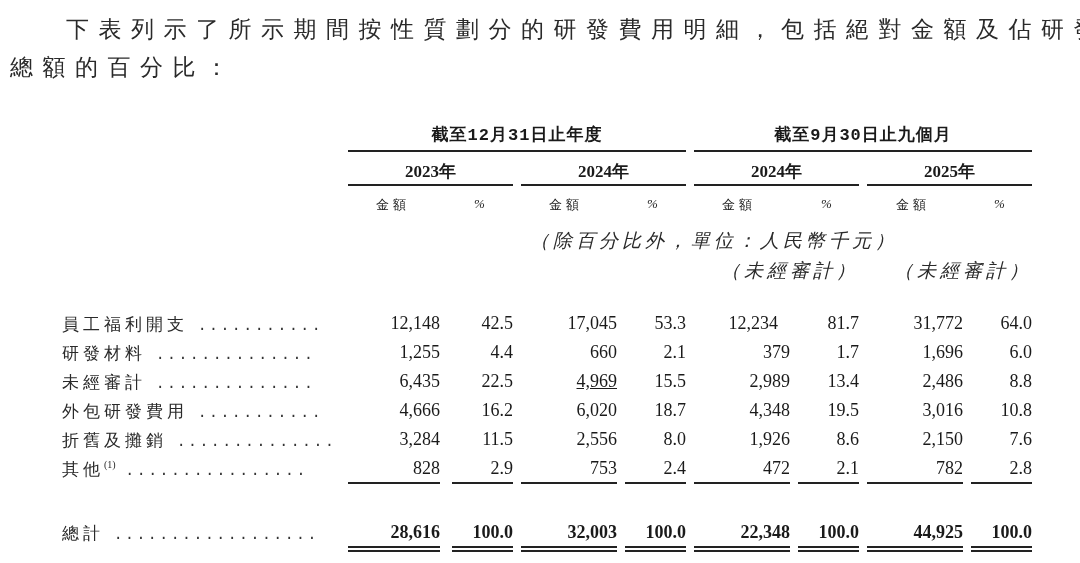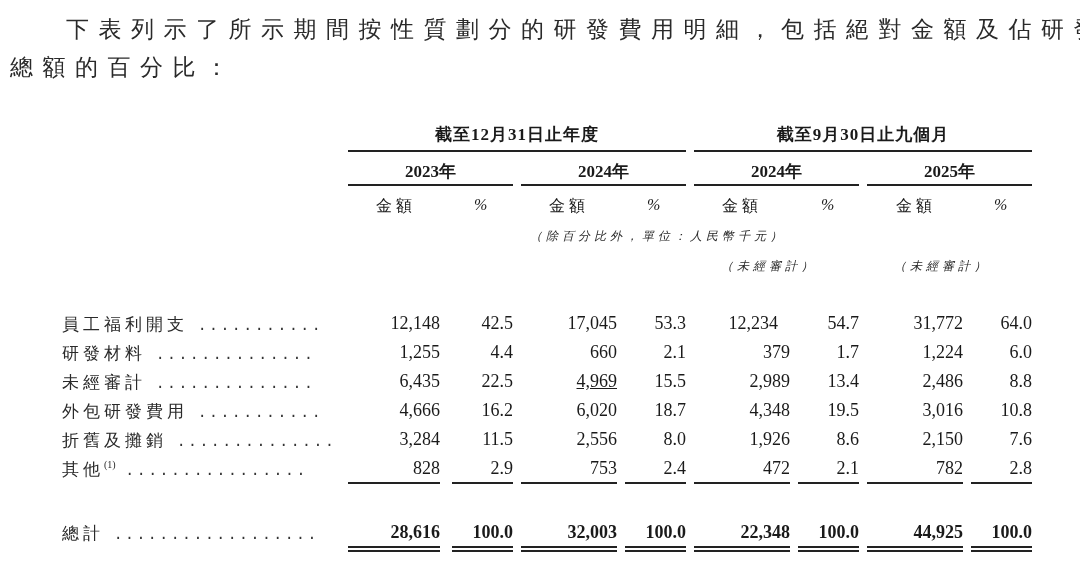--- a/index.html
+++ b/index.html
@@ -12,34 +12,34 @@
     position: absolute; left: 10px; top: 10px; width: 1060px;
     font-size: 23px; line-height: 38px; letter-spacing: 9.5px;
     color: #2a2a2a;
   }
   .intro .l1 { display: block; padding-left: 56px; white-space: nowrap; }
   .intro .l2 { display: block; white-space: nowrap; }
 
   .group-head {
     position: absolute; top: 123px; height: 26px;
     text-align: center; font-size: 17px; font-weight: bold;
-    font-family: Liberation Serif, serif; letter-spacing: 1px;
+    font-family: Liberation Mono, monospace; letter-spacing: 1px;
   }
   .rule { position: absolute; height: 2px; background: #222; }
   .year-head {
     position: absolute; top: 160px; text-align: center;
     font-size: 17px; font-weight: bold; font-family: "Liberation Serif", serif;
   }
   .col-head {
-    position: absolute; top: 196px; font-size: 16px;
+    position: absolute; top: 196px; font-size: 13px;
     font-family: "Liberation Serif", serif; letter-spacing: 4px;
   }
   .pct-sign { font-style: italic; letter-spacing: 0; }
   .note {
-    position: absolute; font-size: 12px; font-style: italic;
+    position: absolute; font-size: 19px; font-style: italic;
     letter-spacing: 4px; color: #2a2a2a; white-space: nowrap;
   }
 
   .row-label {
     position: absolute; left: 62px; width: 282px; font-size: 17px;
     letter-spacing: 4px; white-space: nowrap; overflow: hidden;
     font-family: "DejaVu Sans", sans-serif; color: #2a2a2a;
   }
   .row-label sup { font-size: 10px; letter-spacing: 0; font-family: "Liberation Serif", serif; }
   .leader { letter-spacing: 6px; color: #333; }
@@ -91,31 +91,31 @@
   <div class="note" style="left:721px;top:258px;">（未經審計）</div>
   <div class="note" style="left:894px;top:258px;">（未經審計）</div>
 
   <div id="rows">
       <div class="row-label" style="top: 313px;"><span>員工福利開支</span><span class="leader"> ...........</span></div>
       <div class="cell" style="top: 313px; left: 350px; width: 90px;">12,148</div>
       <div class="cell" style="top: 313px; left: 453px; width: 60px;">42.5</div>
       <div class="cell" style="top: 313px; left: 527px; width: 90px;">17,045</div>
       <div class="cell" style="top: 313px; left: 626px; width: 60px;">53.3</div>
       <div class="cell" style="top: 313px; left: 688px; width: 90px;">12,234</div>
-      <div class="cell" style="top: 313px; left: 799px; width: 60px;">54.7</div>
+      <div class="cell" style="top: 313px; left: 799px; width: 60px;">81.7</div>
       <div class="cell" style="top: 313px; left: 873px; width: 90px;">31,772</div>
       <div class="cell" style="top: 313px; left: 972px; width: 60px;">64.0</div>
       <div class="row-label" style="top: 342px;"><span>研發材料</span><span class="leader"> ..............</span></div>
       <div class="cell" style="top: 342px; left: 350px; width: 90px;">1,255</div>
       <div class="cell" style="top: 342px; left: 453px; width: 60px;">4.4</div>
       <div class="cell" style="top: 342px; left: 527px; width: 90px;">660</div>
       <div class="cell" style="top: 342px; left: 626px; width: 60px;">2.1</div>
       <div class="cell" style="top: 342px; left: 700px; width: 90px;">379</div>
       <div class="cell" style="top: 342px; left: 799px; width: 60px;">1.7</div>
-      <div class="cell" style="top: 342px; left: 873px; width: 90px;">1,224</div>
+      <div class="cell" style="top: 342px; left: 873px; width: 90px;">1,696</div>
       <div class="cell" style="top: 342px; left: 972px; width: 60px;">6.0</div>
       <div class="row-label" style="top: 371px;"><span>未經審計</span><span class="leader"> ..............</span></div>
       <div class="cell" style="top: 371px; left: 350px; width: 90px;">6,435</div>
       <div class="cell" style="top: 371px; left: 453px; width: 60px;">22.5</div>
       <div class="cell" style="top: 371px; left: 527px; width: 90px; text-decoration: underline;">4,969</div>
       <div class="cell" style="top: 371px; left: 626px; width: 60px;">15.5</div>
       <div class="cell" style="top: 371px; left: 700px; width: 90px;">2,989</div>
       <div class="cell" style="top: 371px; left: 799px; width: 60px;">13.4</div>
       <div class="cell" style="top: 371px; left: 873px; width: 90px;">2,486</div>
       <div class="cell" style="top: 371px; left: 972px; width: 60px;">8.8</div>

